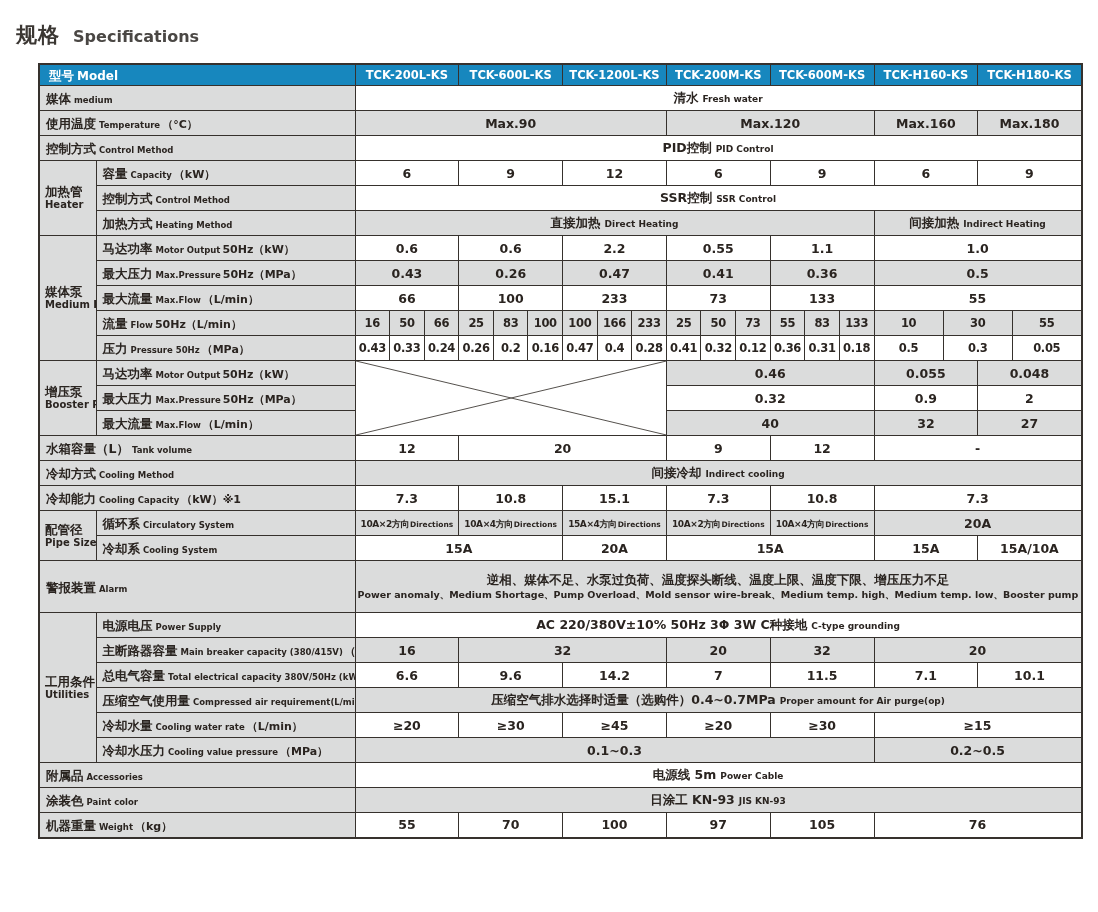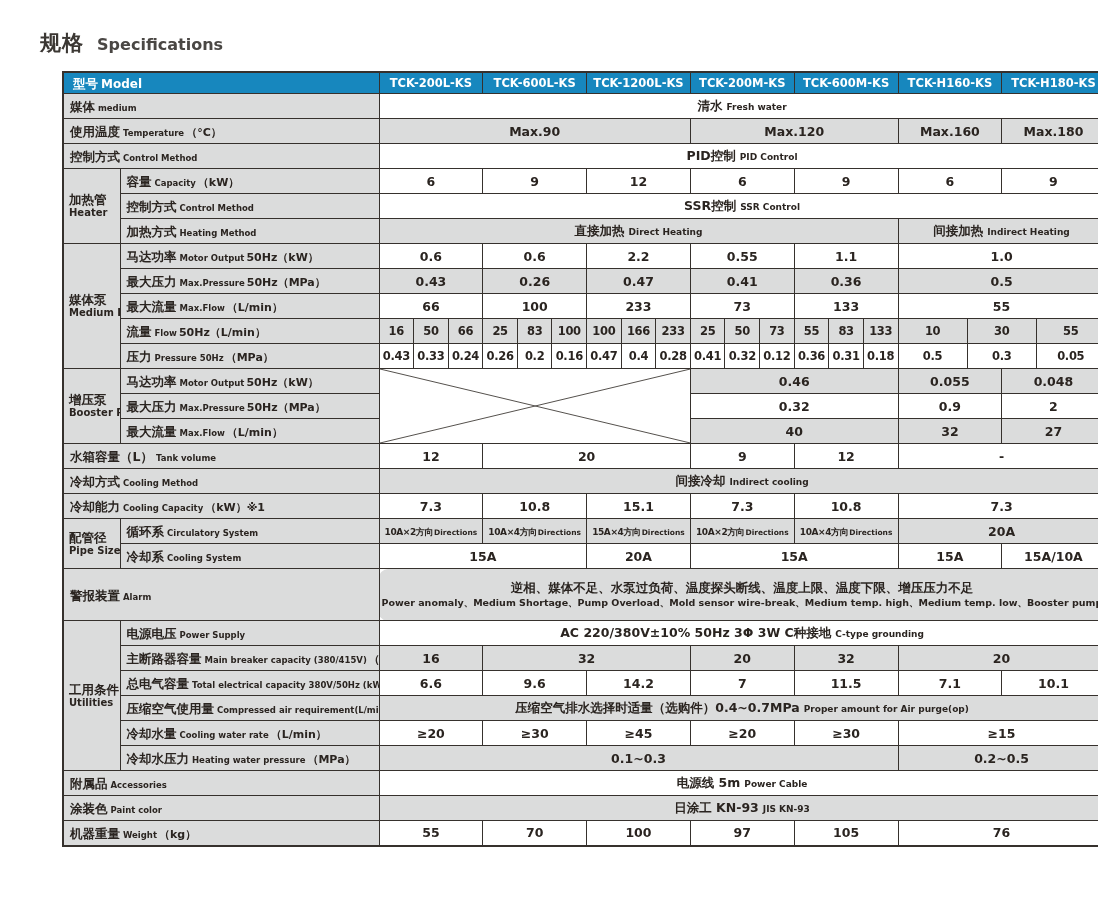--- a/index.html
+++ b/index.html
@@ -2,21 +2,21 @@
 <html style="--blue: #1787BE; --gray: #DBDCDC; --border: #36312D;"><head>
 <meta charset="utf-8">
 <style>
   html,body{margin:0;padding:0;background:#ffffff;}
   body{
     width:1098px;height:912px;overflow:hidden;
     font-family:"DejaVu Sans","Liberation Sans",sans-serif;
     color:#2a2420;
     -webkit-font-smoothing:antialiased;
   }
-  .page{position:relative;padding:25px 0 0 14px;margin-left:24px;}
+  .page{position:relative;padding:17px 0 0 14px;}
   .title{margin:4px 0 14px 2px;}
   .tcn{font-size:21px;font-weight:bold;color:#3b3733;letter-spacing:1px;}
   .ten{font-size:16px;font-weight:bold;color:#4a4744;margin-left:8px;}
   table{
     border-collapse:collapse;table-layout:fixed;
     width:1043px;margin-left:24px;
     border:2px solid var(--border);
   }
   th,td{
     border:1px solid var(--border);
@@ -45,21 +45,21 @@
   .lcn{font-size:12.5px;font-weight:bold;}
   .len{font-size:8.5px;font-weight:bold;margin-left:3px;}
   .lunit{font-size:11px;font-weight:bold;margin-left:2px;}
   td.v{font-size:12.5px;font-weight:bold;}
   td.gbg{background:var(--gray);}
   tr.sm td.v{font-size:11.5px;padding:0 1px;letter-spacing:-0.3px;}
   .cellcn{font-size:12.5px;font-weight:bold;}
   .cellen{font-size:9px;font-weight:bold;margin-left:4px;}
   td.circ .cellcn{font-size:9px;letter-spacing:-0.4px;}
   td.circ .cellen{font-size:7.5px;margin-left:1px;}
-  td.alarmcell{line-height:1.35;border-radius:9px;}
+  td.alarmcell{line-height:1.35;}
   .acn{font-size:12.5px;font-weight:bold;display:block;}
   .aen{font-size:9.5px;font-weight:bold;display:block;}
   td.xcell{position:relative;background:#fff;padding:0;}
   td.xcell svg{position:absolute;left:0;top:0;width:100%;height:100%;display:block;}
   .notes{margin:16px 0 0 26px;}
   .note1{font-size:13.5px;font-weight:bold;color:#2a2420;}
   .note2{font-size:10.5px;font-weight:bold;color:#2a2420;margin-top:4px;}
 </style>
 </head>
 <body>
@@ -330,21 +330,21 @@
         <tr>
           <td class="label" colspan="1"><span class="lcn">冷却水量</span><span class="len">Cooling water rate</span><span class="lunit">（L/min）</span></td>
           <td class="v" colspan="3">≥20</td>
           <td class="v" colspan="3">≥30</td>
           <td class="v" colspan="3">≥45</td>
           <td class="v" colspan="3">≥20</td>
           <td class="v" colspan="3">≥30</td>
           <td class="v" colspan="6">≥15</td>
         </tr>
         <tr>
-          <td class="label" colspan="1"><span class="lcn">冷却水压力</span><span class="len">Heating water pressure</span><span class="lunit">（MPa）</span></td>
+          <td class="label" colspan="1"><span class="lcn">冷却水压力</span><span class="len">Cooling value pressure</span><span class="lunit">（MPa）</span></td>
           <td class="v gbg" colspan="15">0.1~0.3</td>
           <td class="v gbg" colspan="6">0.2~0.5</td>
         </tr>
         <tr>
           <td class="label" colspan="2"><span class="lcn">附属品</span><span class="len">Accessories</span></td>
           <td class="v" colspan="21"><span class="cellcn">电源线 5m</span><span class="cellen">Power Cable</span></td>
         </tr>
         <tr>
           <td class="label" colspan="2"><span class="lcn">涂装色</span><span class="len">Paint color</span></td>
           <td class="v gbg" colspan="21"><span class="cellcn">日涂工 KN-93</span><span class="cellen">JIS KN-93</span></td>

